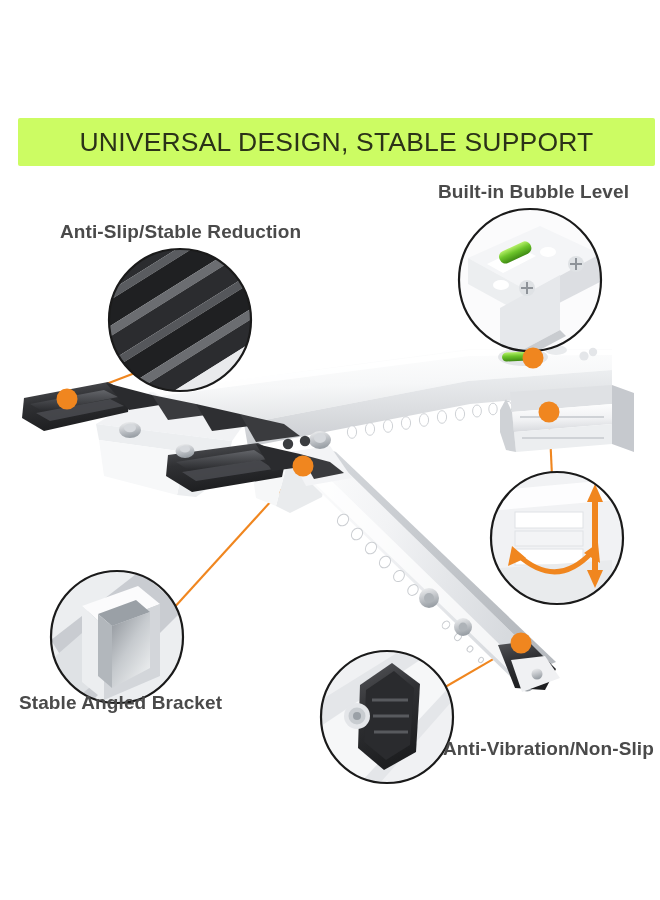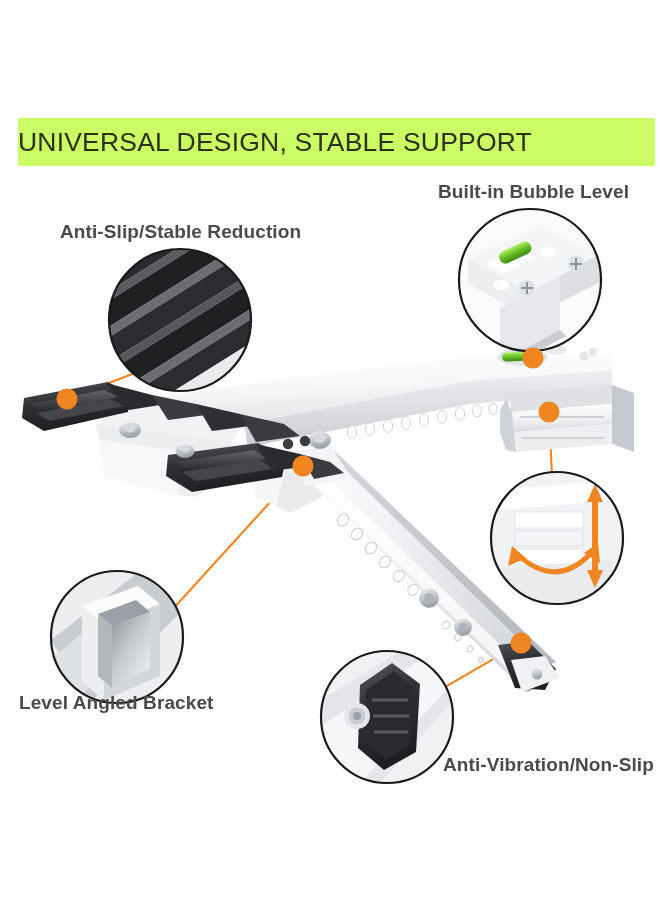--- a/index.html
+++ b/index.html
@@ -6,36 +6,36 @@
   body{
     width:660px;height:900px;
     background:#ffffff;
     font-family:"Liberation Sans", sans-serif;
     overflow:hidden;
     position:relative;
   }
   #stage{position:absolute;left:0;top:0;width:660px;height:900px;}
   .banner{
     position:absolute;left:18px;top:118px;width:637px;height:48px;
-    display:flex;align-items:center;
+    display:flex;align-items:center;justify-content:center;
     border-radius:2px;
   }
   .banner-text{
     font-size:26.5px;letter-spacing:0.2px;font-weight:400;
     color:#2b3218;white-space:nowrap;
   }
   .lbl{
     position:absolute;font-weight:bold;color:#4a4a4a;
     white-space:nowrap;font-size:19px;letter-spacing:0.1px;
   }
   #lbl-bubble{left:438px;top:181px;}
   #lbl-antislip{left:60px;top:221px;}
   #lbl-adjust{left:480px;top:592px;}
   #lbl-stable{left:19px;top:692px;}
-  #lbl-antivib{left:443px;top:754px;}
+  #lbl-antivib{left:443px;top:738px;}
   .svg-layer{position:absolute;left:0;top:0;width:660px;height:900px;}
 </style>
 </head>
 <body>
 
 <div id="stage">
 
   <div class="banner" style="background:#ccfc63;">
     <span class="banner-text">UNIVERSAL DESIGN, STABLE SUPPORT</span>
   </div>
@@ -362,16 +362,16 @@
         </g>
       </g>
       <circle cx="387" cy="717" r="66" fill="none" stroke="#1a1a1a" stroke-width="2.2"></circle>
       <circle cx="521" cy="643" r="10.5" fill="#f0861f"></circle>
     </g>
 
   </svg>
 
   <div class="lbl" id="lbl-bubble">Built-in Bubble Level</div>
   <div class="lbl" id="lbl-antislip">Anti-Slip/Stable Reduction</div>
-  <div class="lbl" id="lbl-stable">Level Angled Bracket</div>
+  <div class="lbl" id="lbl-stable">Stable Angled Bracket</div>
   <div class="lbl" id="lbl-antivib">Anti-Vibration/Non-Slip</div>
 
 </div>
 
 </body></html>

